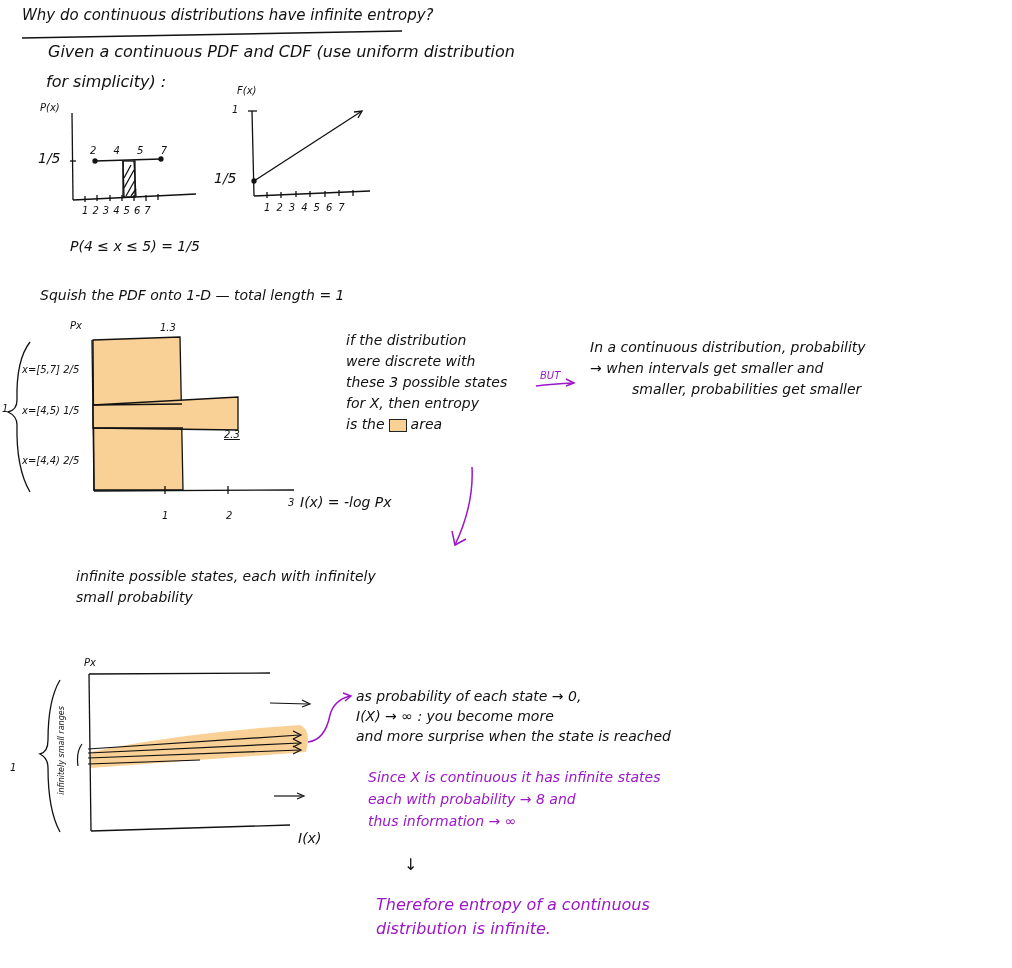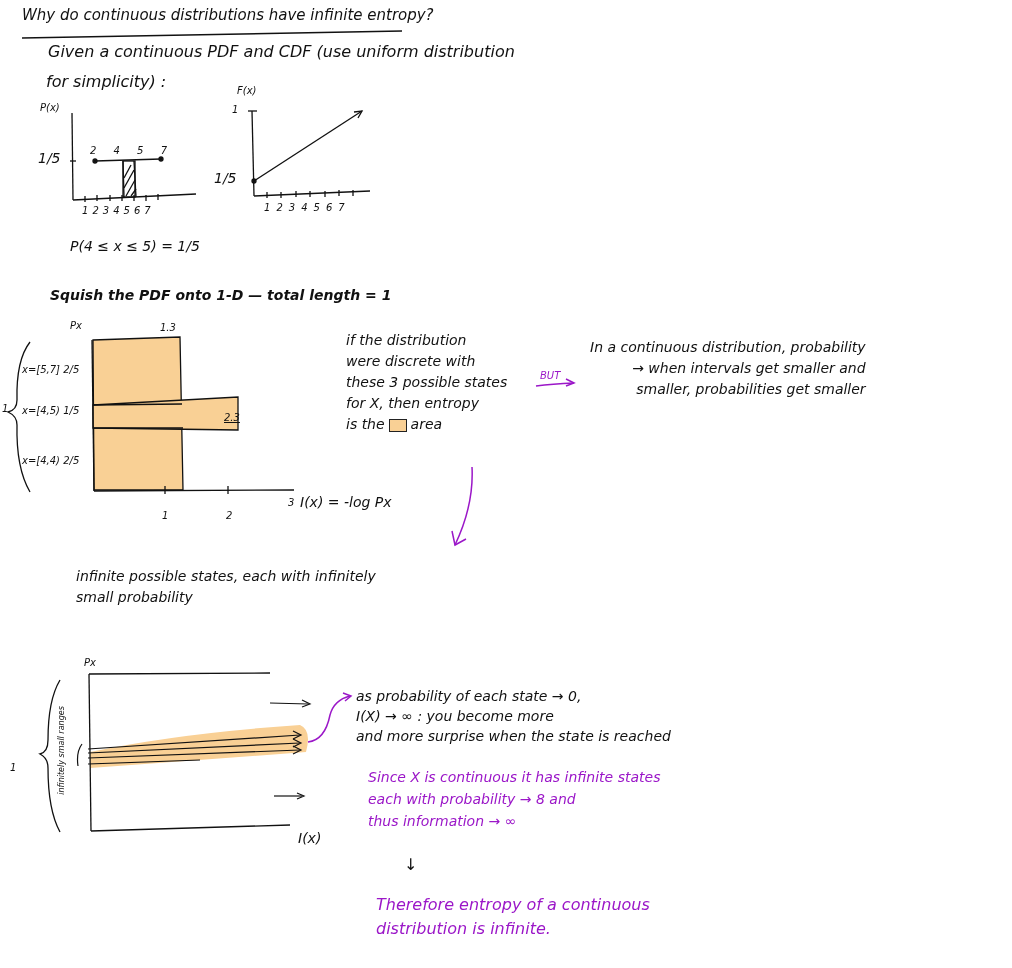--- a/index.html
+++ b/index.html
@@ -132,43 +132,43 @@
 </div>
 <div class="txt md" style="left:70px;top:238px;">P(4 ≤ x ≤ 5) = 1/5</div>
 
 <div class="txt sm" style="left:237px;top:85px;">F(x)</div>
 <div class="txt sm" style="left:232px;top:104px;">1</div>
 <div class="txt md" style="left:214px;top:170px;">1/5</div>
 <div class="txt sm" style="left:264px;top:202px;letter-spacing:6px;">
   <span>1</span><span>2</span><span>3</span><span>4</span><span>5</span><span>6</span><span>7</span>
 </div>
 
-<div class="txt md" style="left:50px;top:287px;font-weight:bold;">Squish the PDF onto 1-D — total length = 1</div>
+<div class="txt md" style="left:40px;top:287px;">Squish the PDF onto 1-D — total length = 1</div>
 <div class="txt sm" style="left:70px;top:320px;">Px</div>
 <div class="txt sm" style="left:160px;top:322px;">1.3</div>
-<div class="txt sm" style="left:224px;top:412px;text-decoration:underline;">2.3</div>
+<div class="txt sm" style="left:224px;top:429px;text-decoration:underline;">2.3</div>
 <div class="txt sm" style="left:2px;top:403px;">1</div>
 <div class="txt sm" style="left:22px;top:364px;"><span>x=[5,7]</span> <span>2/5</span></div>
 <div class="txt sm" style="left:22px;top:405px;"><span>x=[4,5)</span> <span>1/5</span></div>
 <div class="txt sm" style="left:22px;top:455px;"><span>x=[4,4)</span> <span>2/5</span></div>
 <div class="txt sm" style="left:162px;top:510px;">1</div>
 <div class="txt sm" style="left:226px;top:510px;">2</div>
 <div class="txt sm" style="left:288px;top:497px;">3</div>
 <div class="txt md" style="left:300px;top:494px;">I(x) = -log Px</div>
 
 <div class="txt md" style="left:346px;top:330px;line-height:21px;">
   <div>if the distribution</div>
   <div>were discrete with</div>
   <div>these 3 possible states</div>
   <div>for X, then entropy</div>
   <div><span>is the</span><span class="swatch"></span><span>area</span></div>
 </div>
 <div class="txt sm purple" style="left:540px;top:370px;">BUT</div>
 
-<div class="txt md" style="left:590px;top:337px;line-height:21px;text-align:right;">
+<div class="txt md" style="left:590px;top:337px;line-height:21px;">
   <div>In a continuous distribution, probability</div>
   <div>→ when intervals get smaller and</div>
   <div style="padding-left:42px;">smaller, probabilities get smaller</div>
 </div>
 
 <div class="txt md" style="left:76px;top:566px;line-height:21px;">
   <div>infinite possible states, each with infinitely</div>
   <div>small probability</div>
 </div>
 

